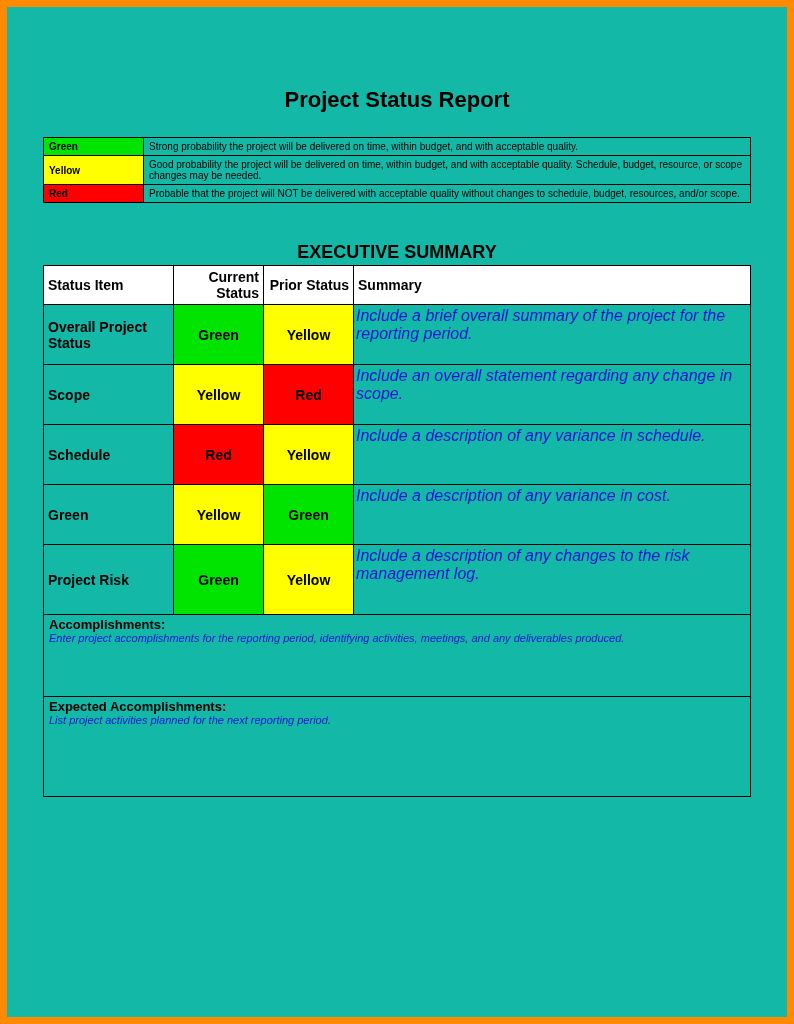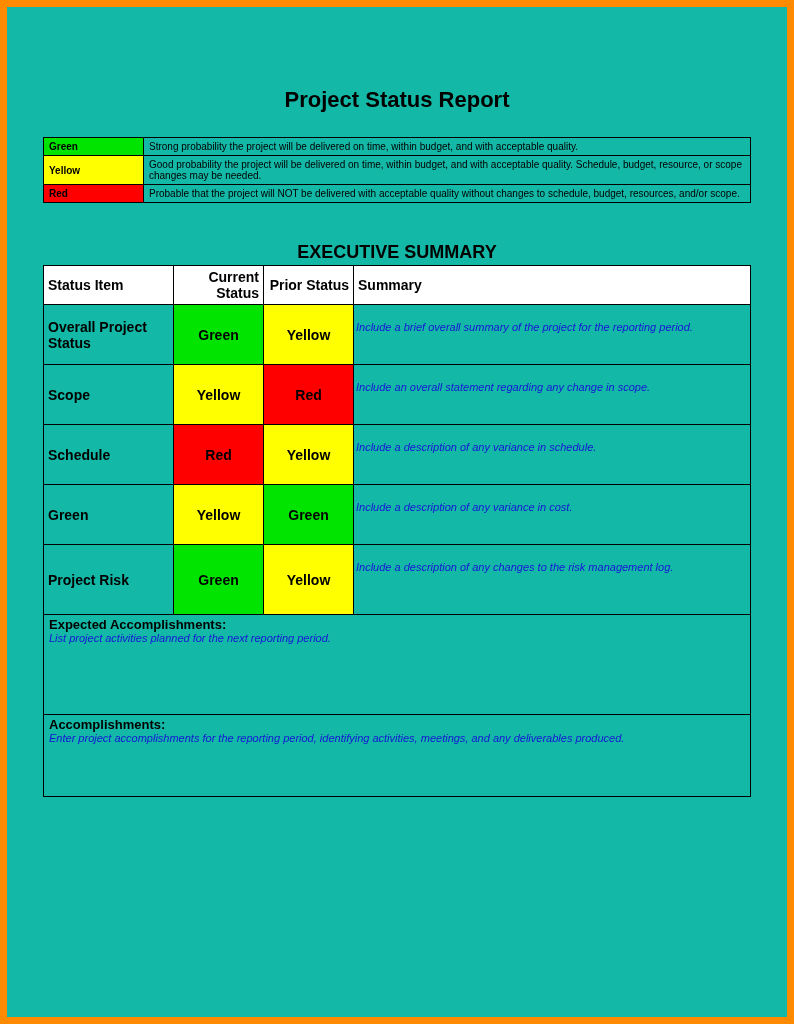--- a/index.html
+++ b/index.html
@@ -104,22 +104,22 @@
     width: 90px;
     text-align: center;
     vertical-align: middle;
     font-weight: bold;
     font-size: 14px;
     height: 60px;
   }
   .exec-table td.summary {
     font-style: italic;
     color: #1515d6;
-    font-size: 11px;
-    padding: 16px 4px 2px 2px;
+    font-size: 16px;
+    padding: 2px 4px 2px 2px;
     vertical-align: top;
     height: 60px;
   }
   .exec-table td.block {
     padding: 2px 5px 2px 5px;
     height: 82px;
     vertical-align: top;
   }
   .exec-table td.block-tall { height: 100px; }
   .block .heading {
@@ -194,27 +194,27 @@
       <td class="summary">Include a description of any variance in cost.</td>
     </tr>
     <tr>
       <td class="item" style="height:70px">Project Risk</td>
       <td class="status bg-green">Green</td>
       <td class="status bg-yellow">Yellow</td>
       <td class="summary">Include a description of any changes to the risk management log.</td>
     </tr>
 
     <tr>
+      <td class="block" colspan="4">
+        <div class="heading">Accomplishments:</div>
+        <div class="instr">Enter project accomplishments for the reporting period, identifying activities, meetings, and any deliverables produced.</div>
+      </td>
+    </tr>
+    <tr>
       <td class="block block-tall" colspan="4">
         <div class="heading">Expected Accomplishments:</div>
         <div class="instr">List project activities planned for the next reporting period.</div>
       </td>
     </tr>
-    <tr>
-      <td class="block" colspan="4">
-        <div class="heading">Accomplishments:</div>
-        <div class="instr">Enter project accomplishments for the reporting period, identifying activities, meetings, and any deliverables produced.</div>
-      </td>
-    </tr>
   </tbody>
     </table>
 
 </div>
 
 </body></html>

